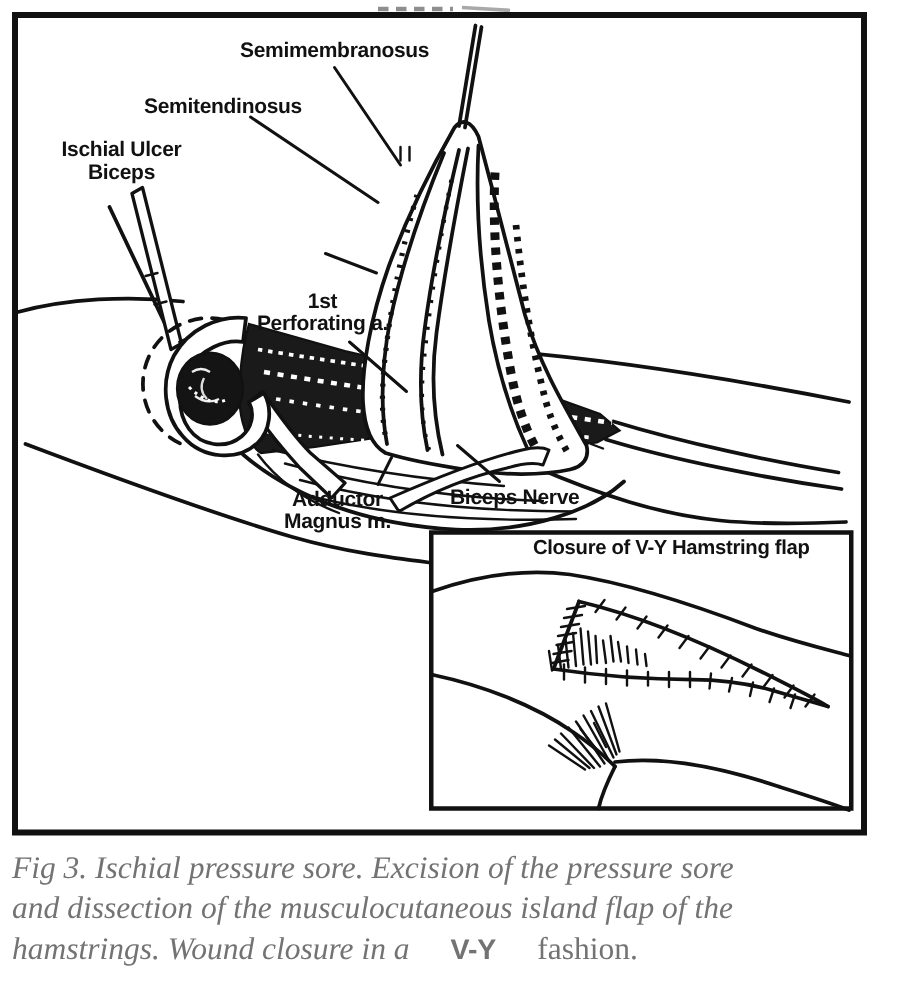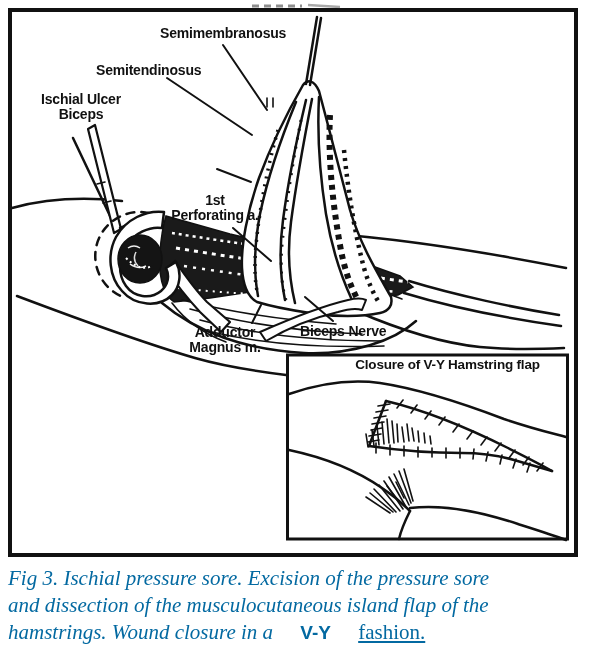--- a/index.html
+++ b/index.html
@@ -7,23 +7,23 @@
          font-family:"Liberation Sans",sans-serif;color:#111;}
   .stage svg{position:absolute;left:0;top:0;}
   .ink{stroke:#111;fill:none;stroke-width:2.5;stroke-linecap:round;stroke-linejoin:round;}
   .thin{stroke:#111;fill:none;stroke-width:1.6;stroke-linecap:round;}
   .lbl{position:absolute;font:700 14px/15px "Liberation Sans",sans-serif;
        letter-spacing:-0.2px;color:#111;white-space:nowrap;}
   .lbl.center{text-align:center;white-space:normal;}
   .inset-title{position:absolute;left:287px;top:357px;width:281px;text-align:center;
        font:700 13.5px/16px "Liberation Sans",sans-serif;letter-spacing:-0.2px;color:#111;margin-left:20px;}
   .caption{position:absolute;left:8px;top:565px;width:588px;
-       font:italic 21px/27px "Liberation Serif",serif;color:#0369a1;}
+       font:italic 21px/27px "Liberation Serif",serif;color:#737373;}
   .caption .vy{font:700 19px "Liberation Sans",sans-serif;font-style:normal;}
-  .caption .roman{font-style:normal;text-decoration:underline;}
+  .caption .roman{font-style:normal;}
 </style>
 </head>
 <body>
 
 <div class="stage">
 
   <svg width="600" height="667" viewBox="0 0 600 667">
 
     <rect x="10" y="10" width="566" height="545" fill="none" stroke="#111" stroke-width="4"></rect>
 

